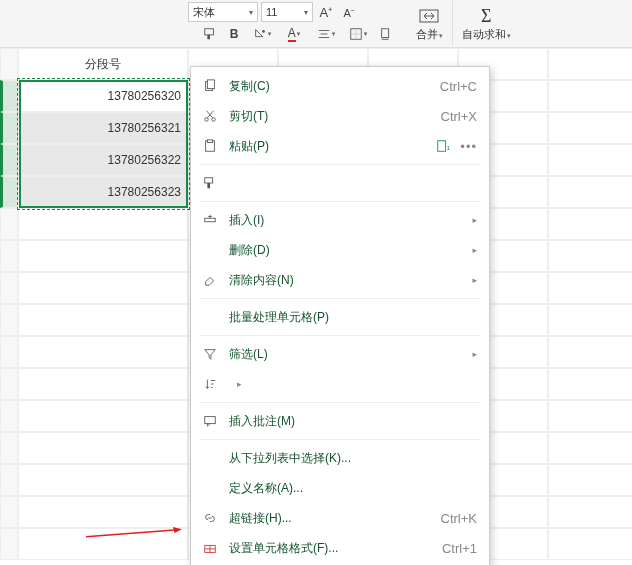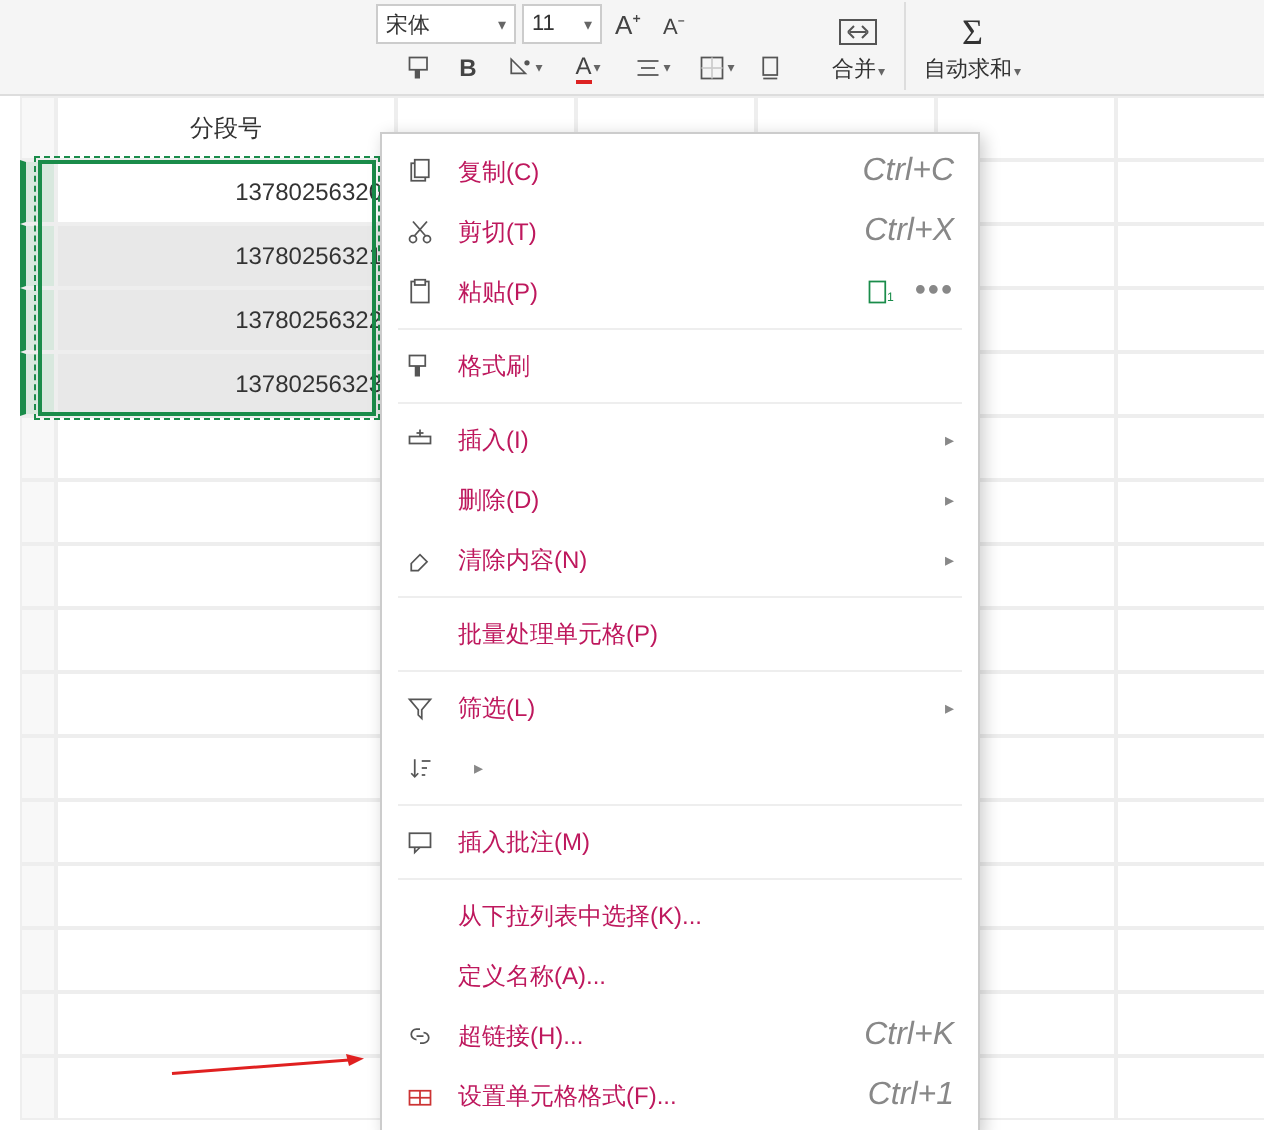--- a/index.html
+++ b/index.html
@@ -34,21 +34,21 @@
     font-size: 11px;
     display: flex;
     align-items: center;
     padding: 0 4px;
     justify-content: space-between;
   }
   .font-size {
     background: #fff;
     border: 1px solid #ccc;
     height: 20px;
-    width: 40px;
+    width: 52px;
     font-size: 11px;
     display: flex;
     align-items: center;
     padding: 0 4px;
     justify-content: space-between;
   }
   .tb-btn {
     width: 20px; height: 20px;
     display: inline-flex;
     align-items: center;
@@ -70,21 +70,20 @@
   .tb-group svg { margin-bottom: 2px; }
   .tb-group-label { font-size: 11px; color: #333; }
   .divider-v { width:1px; height: 44px; background:#ddd; margin: 0 2px;}
 
   
   .grid {
     position: relative;
     display: grid;
     grid-template-columns: 18px 170px repeat(5, 90px);
     grid-auto-rows: 32px;
-    padding-left: 10px;
   }
   .cell {
     border: 1px solid #eee;
     display:flex; align-items:center; justify-content:flex-end;
     padding: 0 6px;
     font-size: 12px;
     background: #fff;
     overflow:hidden;
     white-space: nowrap;
   }
@@ -124,22 +123,22 @@
     position: relative;
   }
   .ctx-icon {
     width: 18px;
     display: inline-flex;
     align-items: center;
     justify-content: center;
     margin-right: 10px;
     color: #555;
   }
-  .ctx-label { flex: 1; color:#be185d; }
-  .ctx-shortcut { color:#888; font-size: 16px; font-style: italic; }
+  .ctx-label { flex: 1; color:#14532d; }
+  .ctx-shortcut { color:#888; font-size: 13px; }
   .ctx-arrow { color:#888; font-size: 9px; margin-left: 8px; }
   .ctx-sep { height: 1px; background: #eee; margin: 3px 8px; }
   .ctx-extra {
     display: inline-flex;
     align-items: center;
     gap: 6px;
     margin-right: 10px;
     color: #1a8c4a;
     font-size: 14px;
   }
@@ -396,21 +395,20 @@
 
   <div class="ctx-sep"></div>
 
   <div class="ctx-row">
     <span class="ctx-icon">
       <svg width="14" height="14" viewBox="0 0 16 16">
           <rect x="2" y="2" width="9" height="6" fill="none" stroke="#555"></rect>
           <rect x="5" y="8" width="3" height="6" fill="#555"></rect>
         </svg>
     </span>
-    <span class="ctx-label">格式刷</span>
   </div>
 
   <div class="ctx-sep"></div>
 
   <div class="ctx-row">
     <span class="ctx-icon">
       <svg width="14" height="14" viewBox="0 0 16 16">
           <rect x="2" y="6" width="12" height="4" fill="none" stroke="#555"></rect>
           <line x1="8" y1="2" x2="8" y2="6" stroke="#555"></line>
           <line x1="6" y1="4" x2="10" y2="4" stroke="#555"></line>

